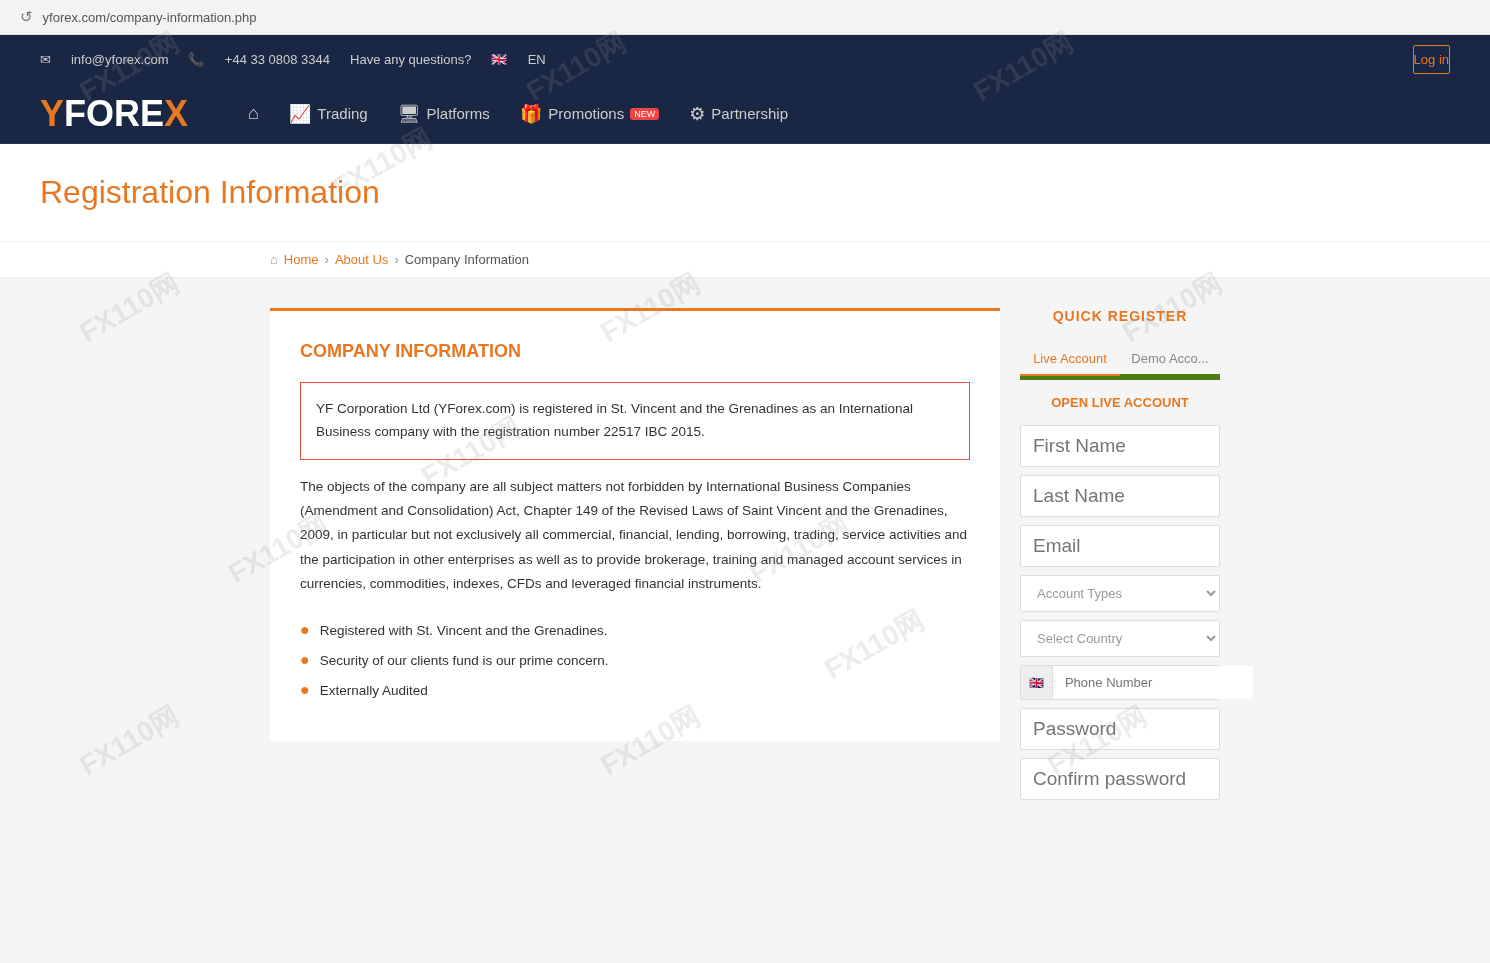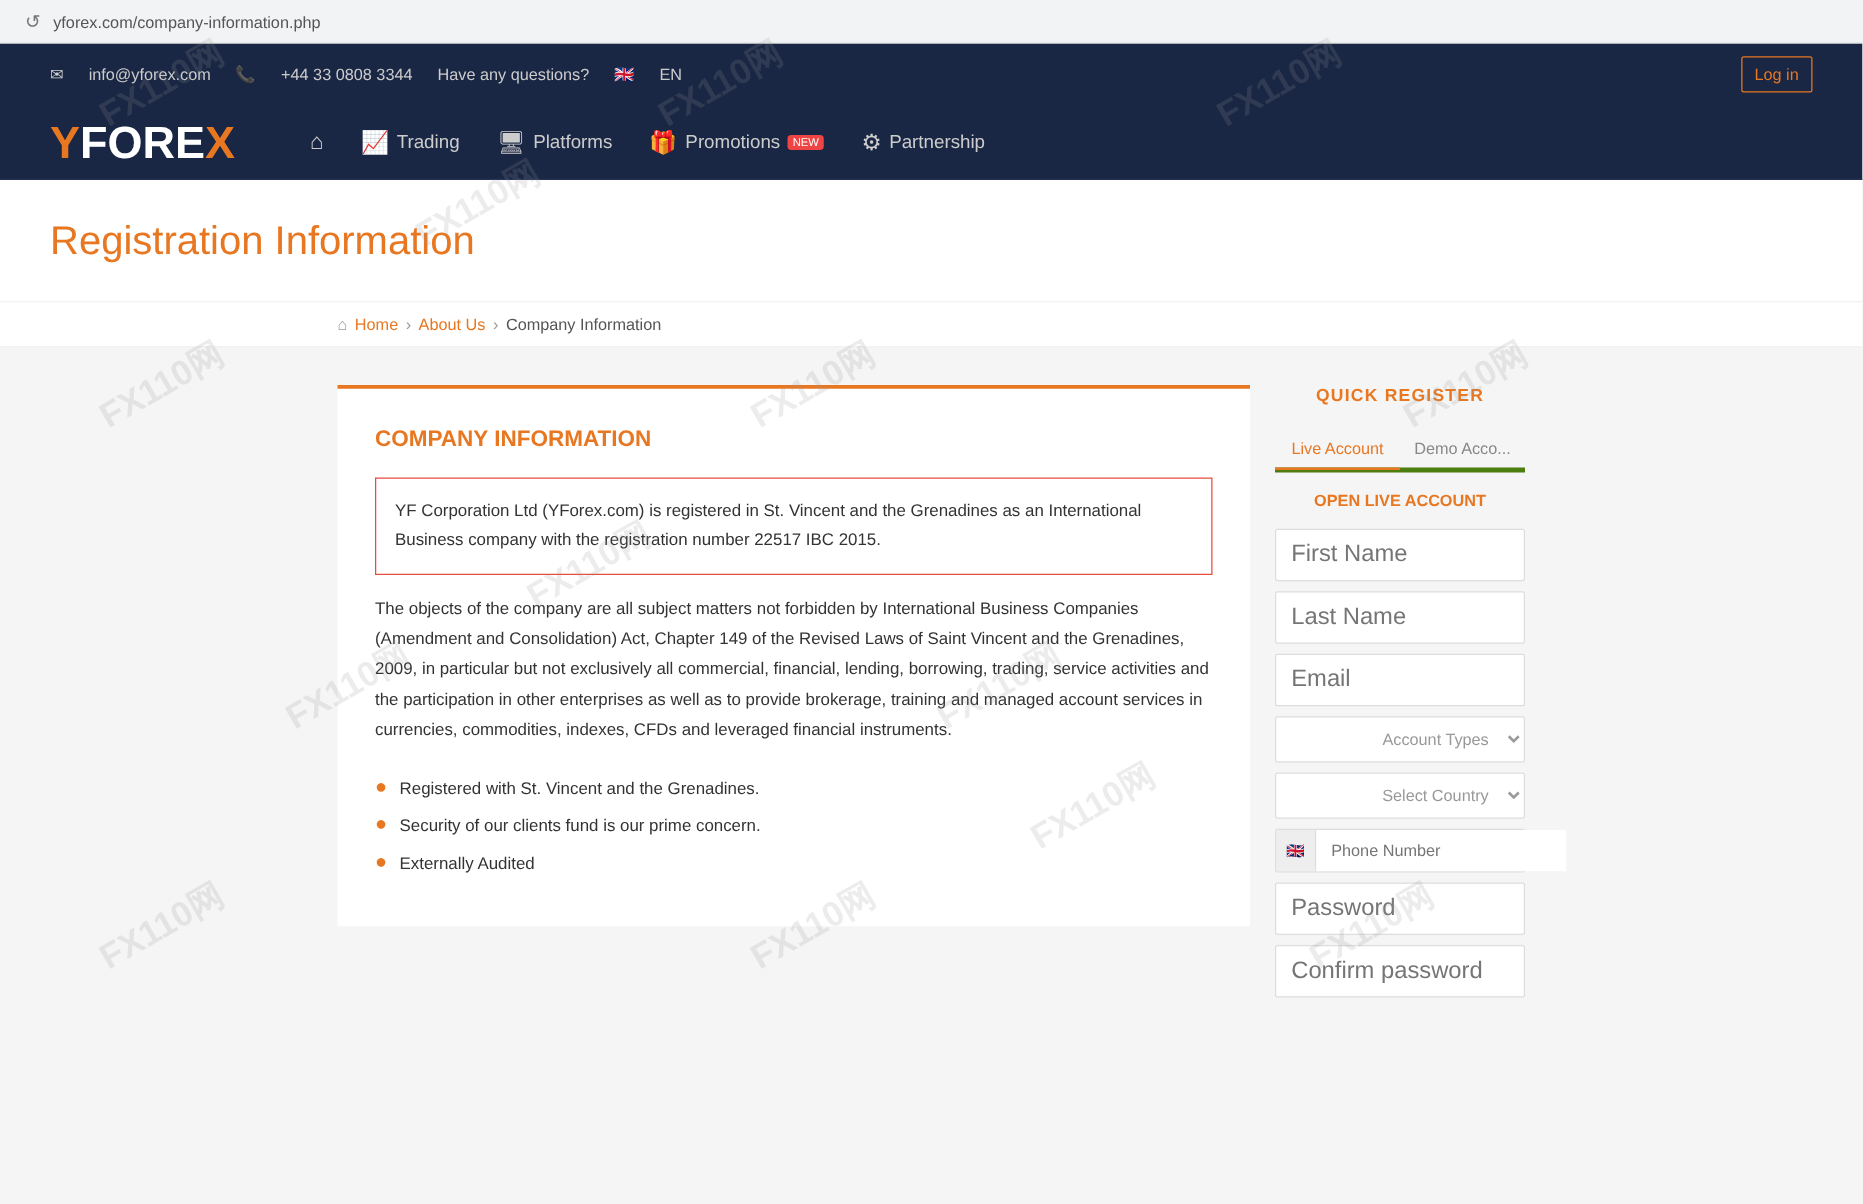--- a/index.html
+++ b/index.html
@@ -14,21 +14,21 @@
       justify-content: space-between;
       align-items: center;
       font-size: 13px;
     }
     .top-bar-left { display: flex; gap: 20px; align-items: center; }
     .top-bar-left span { color: #ccc; }
     .top-bar-right .login-btn {
       background: transparent;
       border: 1px solid #e87722;
       color: #e87722;
-      padding: 6px 10px;
+      padding: 6px 0;
       cursor: pointer;
       border-radius: 2px;
       font-size: 13px;
       text-align: right;
     }
 
     
     .navbar {
       background: #1a2744;
       padding: 0 40px;
@@ -168,21 +168,21 @@
       color: #e87722;
       font-size: 14px;
       font-weight: bold;
       letter-spacing: 1px;
       margin-bottom: 19px;
       text-transform: uppercase;
     }
 
     .register-tabs {
       display: flex;
-      border-bottom: 4px solid #4d7c0f;
+      border-bottom: 6px solid #4d7c0f;
       margin-bottom: 15px;
     }
     .reg-tab {
       flex: 1;
       padding: 8px 5px;
       text-align: center;
       cursor: pointer;
       font-size: 13px;
       color: #888;
       border: none;
@@ -218,21 +218,20 @@
       width: 100%;
       padding: 9px 12px;
       border: 1px solid #ddd;
       border-radius: 2px;
       font-size: 13px;
       color: #999;
       margin-bottom: 8px;
       background: #fff;
       appearance: auto;
       cursor: pointer;
-      text-align: right;
     }
 
     .phone-wrapper {
       display: flex;
       margin-bottom: 8px;
       border: 1px solid #ddd;
       border-radius: 2px;
     }
     .phone-flag {
       background: #eee;

